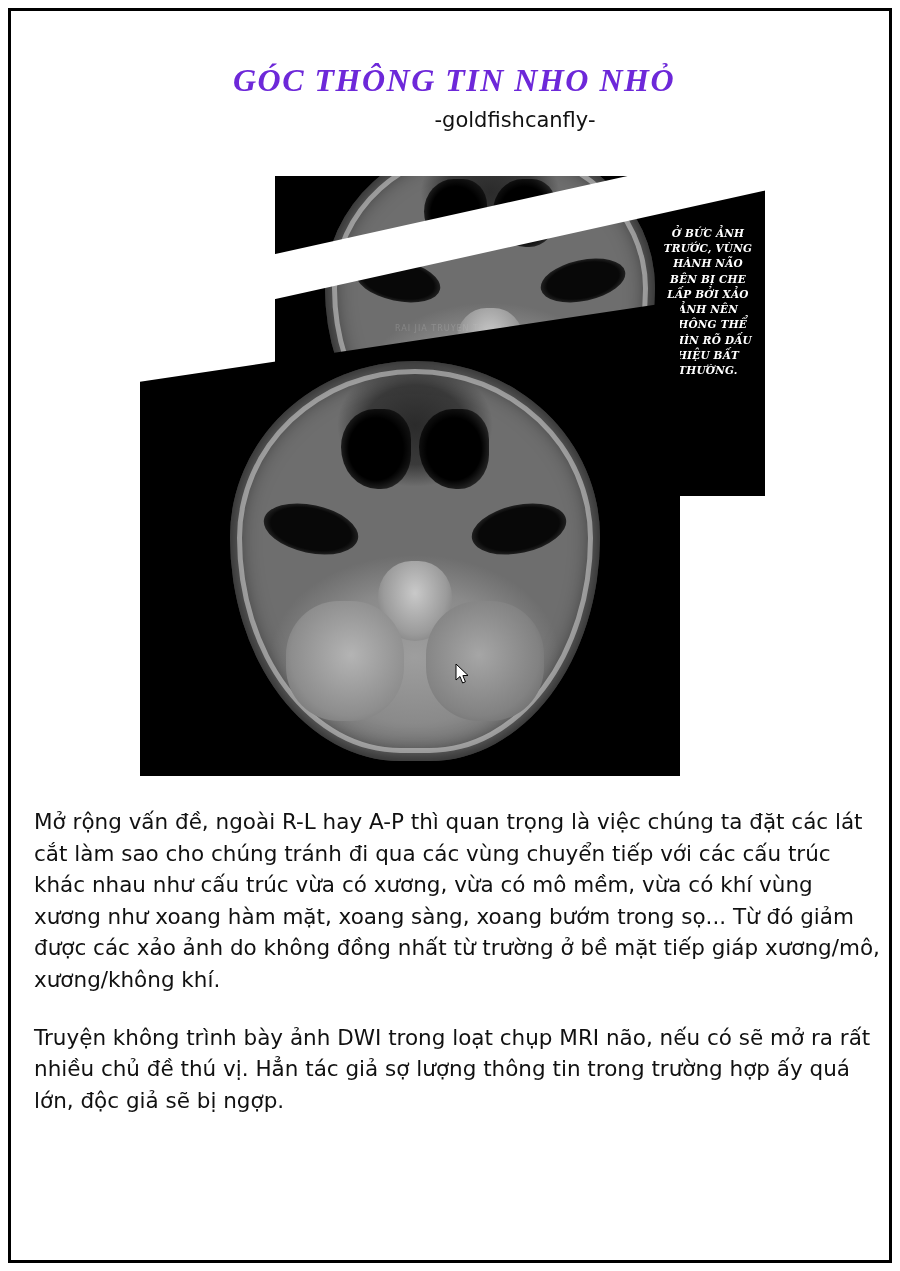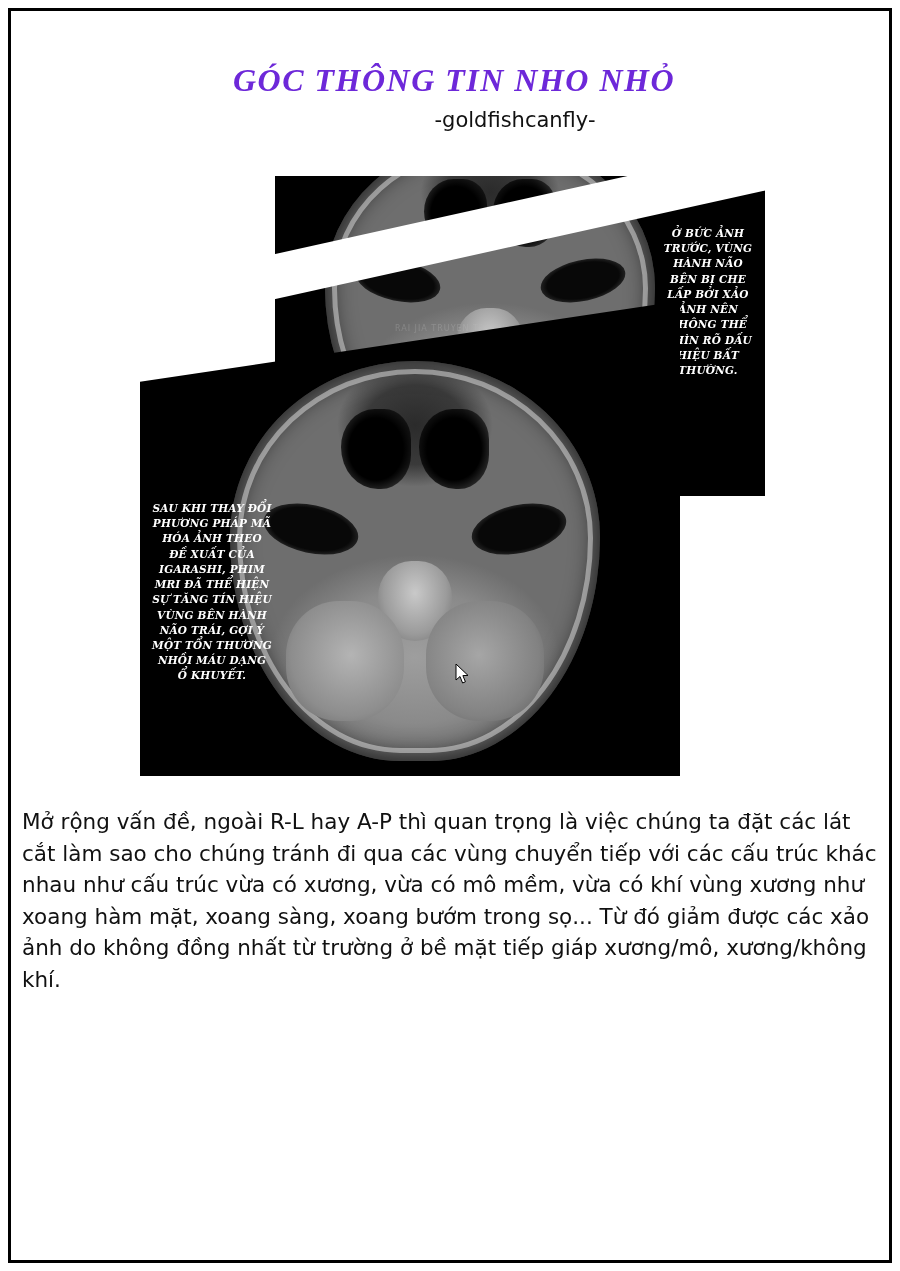--- a/index.html
+++ b/index.html
@@ -224,21 +224,21 @@
   .body-text {
     position: absolute;
     left: 22px;
     top: 806px;
     width: 858px;
     font-size: 21.5px;
     line-height: 1.47;
     color: #111;
   }
   .body-text p {
-    margin: 0 0 26px 0;
+    margin: 0 0 26px 12px;
   }
 </style>
 </head>
 <body>
 
 <div class="page-border"></div>
 
 <div class="title">GÓC THÔNG TIN NHO NHỎ</div>
 <div class="byline">-goldfishcanfly-</div>
 
@@ -275,20 +275,20 @@
       <div class="orbit-r"></div>
       <div class="brainstem"></div>
       <div class="cereb-l"></div>
       <div class="cereb-r"></div>
     </div>
     <div class="cursor" style="left:315px; top:363px;">
       <svg width="14" height="20" viewBox="0 0 14 20">
           <path d="M1 0 L1 16 L5 12.5 L7.6 19 L10.4 17.8 L7.9 11.6 L13 11.4 Z" fill="#ffffff" stroke="#000000" stroke-width="1"></path>
         </svg>
     </div>
-    <div class="caption caption-left">SAU KHI THAY ĐỔI PHƯƠNG PHÁP MÃ HÓA ẢNH THEO ĐỀ XUẤT CỦA IGARASHI, PHIM MRI ĐÃ THỂ HIỆN SỰ TĂNG TÍN HIỆU VÙNG BÊN HÀNH NÃO TRÁI, GỢI Ý MỘT TỔN THƯƠNG NHỒI MÁU DẠNG Ổ KHUYẾT.</div>
   </div>
 
 </div>
 
 <div class="body-text">
   <p>Mở rộng vấn đề, ngoài R-L hay A-P thì quan trọng là việc chúng ta đặt các lát cắt làm sao cho chúng tránh đi qua các vùng chuyển tiếp với các cấu trúc khác nhau như cấu trúc vừa có xương, vừa có mô mềm, vừa có khí vùng xương như xoang hàm mặt, xoang sàng, xoang bướm trong sọ... Từ đó giảm được các xảo ảnh do không đồng nhất từ trường ở bề mặt tiếp giáp xương/mô, xương/không khí.</p>
+  <p>Truyện không trình bày ảnh DWI trong loạt chụp MRI não, nếu có sẽ mở ra rất nhiều chủ đề thú vị. Hẳn tác giả sợ lượng thông tin trong trường hợp ấy quá lớn, độc giả sẽ bị ngợp.</p>
 </div>
 
 </body></html>

